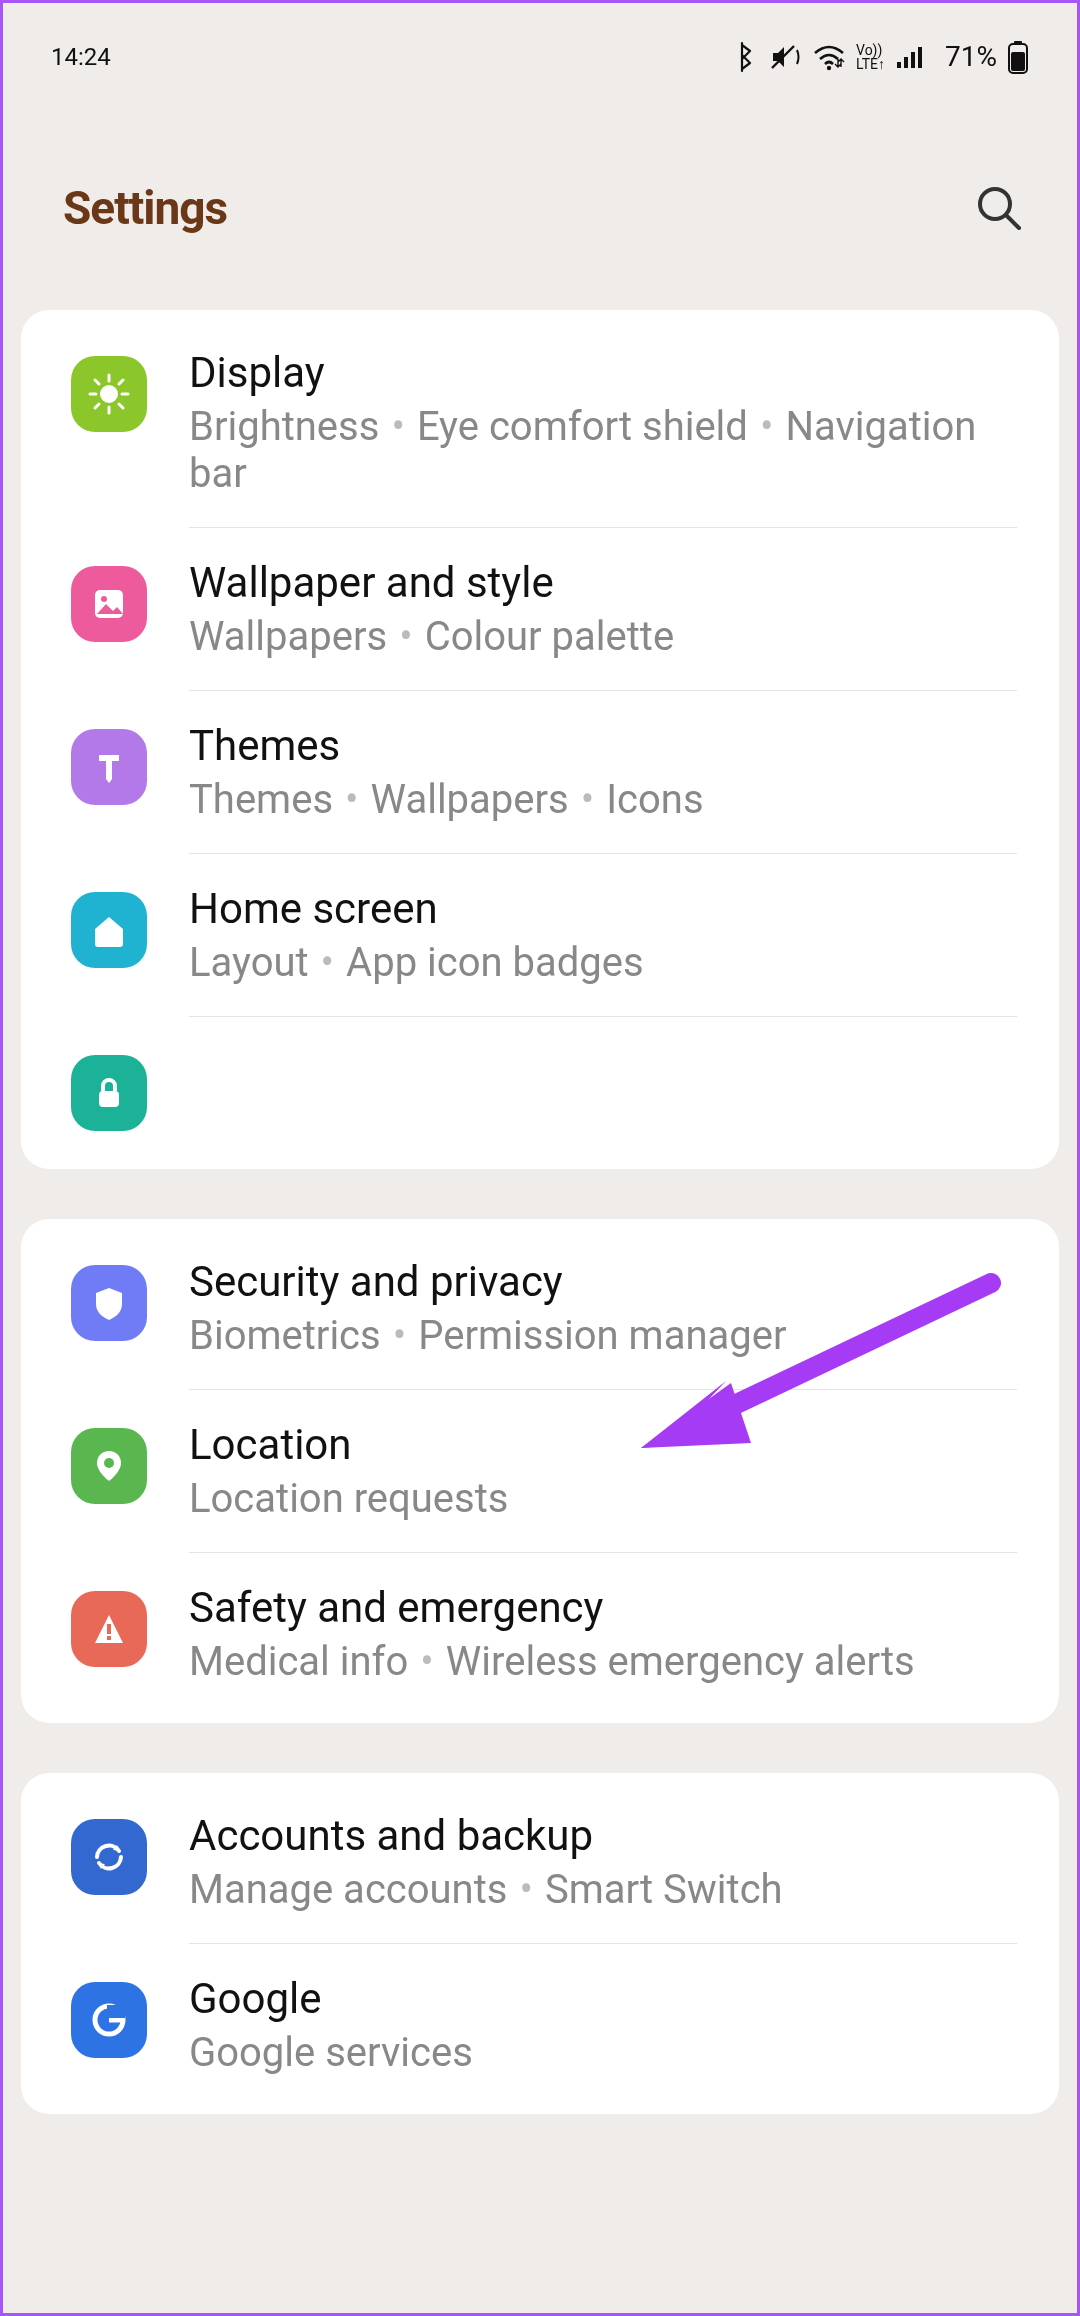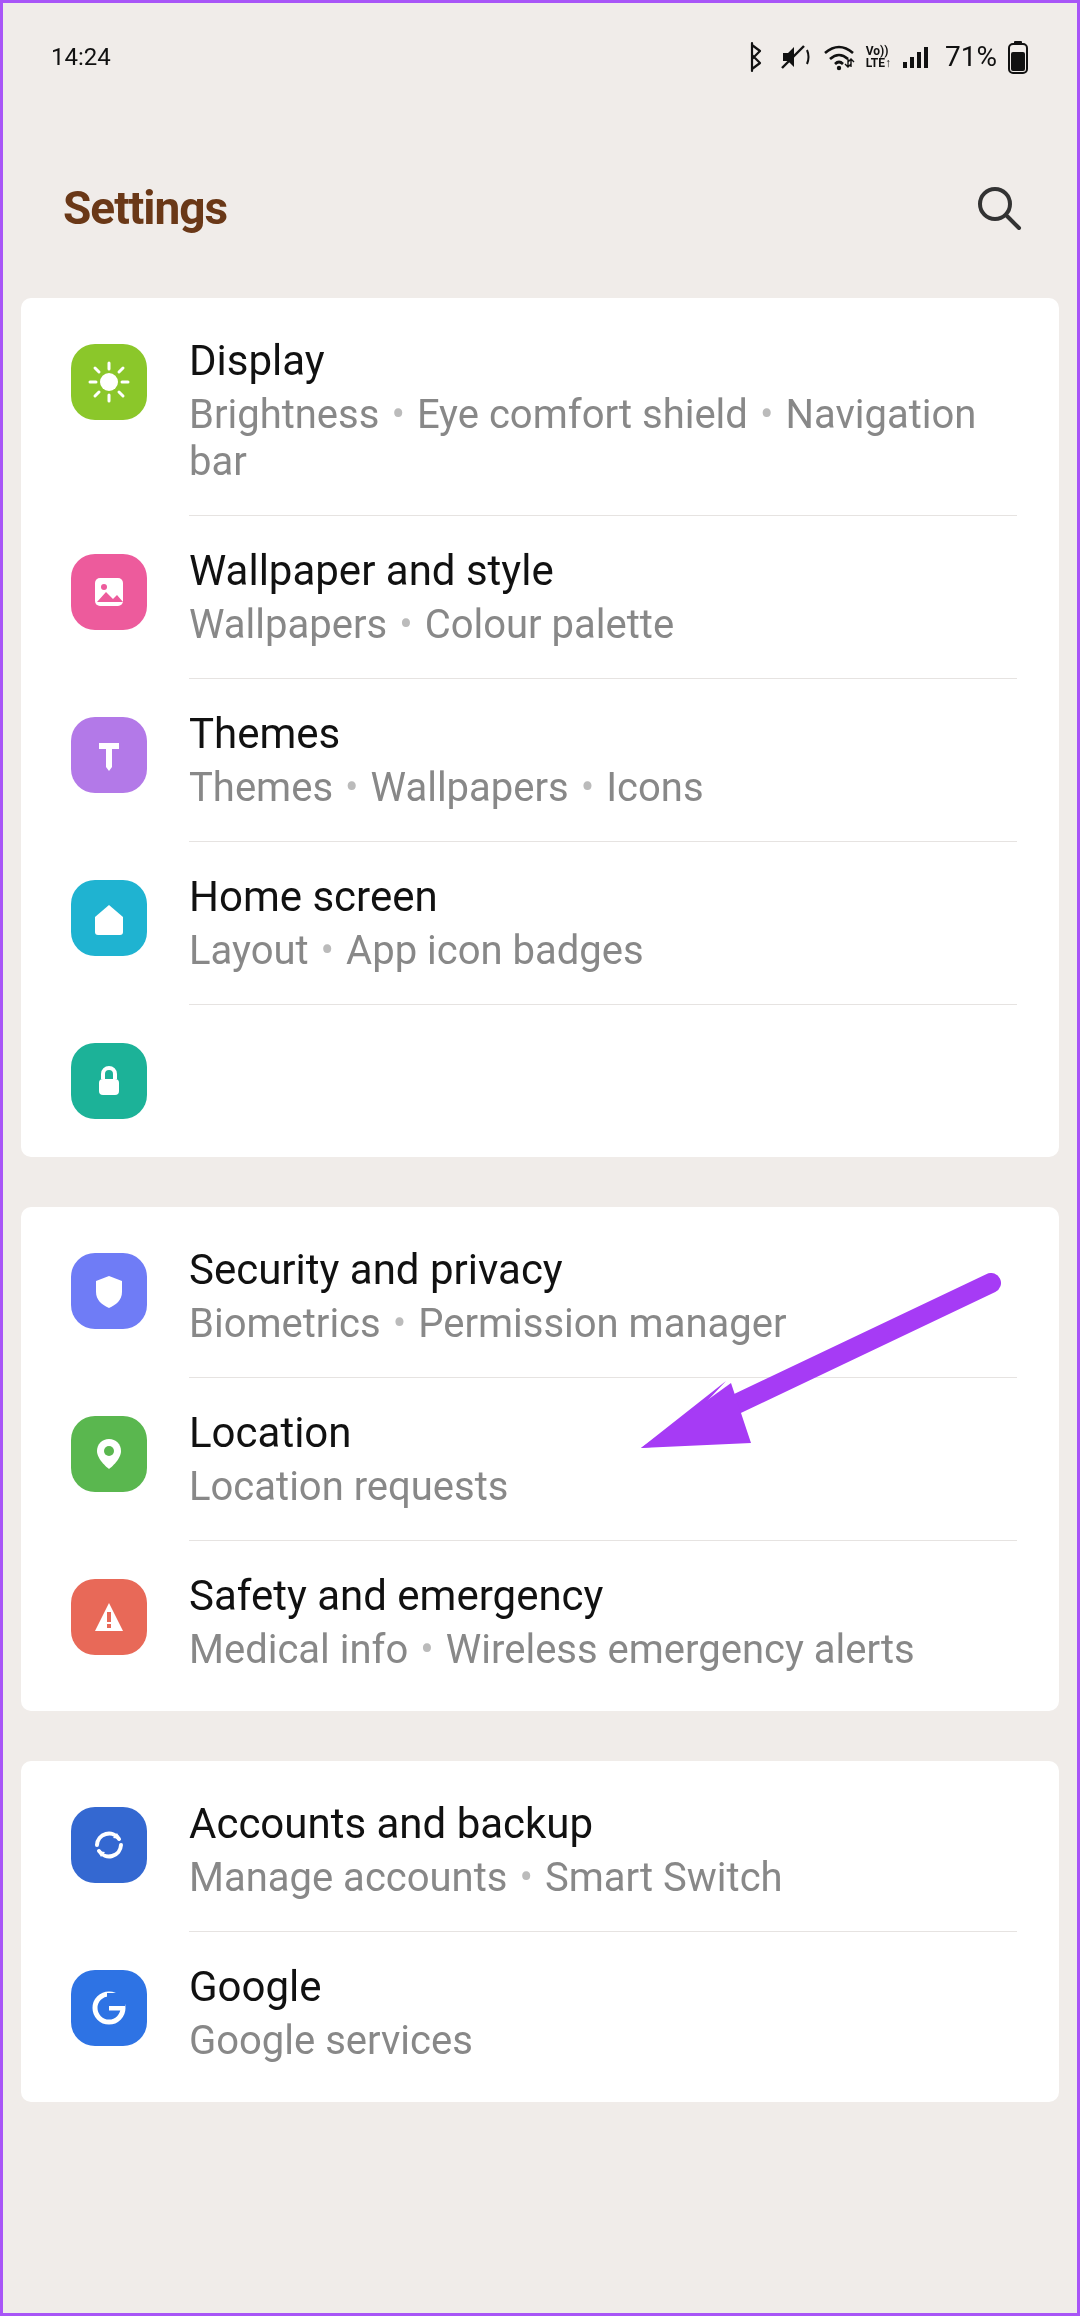--- a/index.html
+++ b/index.html
@@ -17,42 +17,42 @@
       justify-content: space-between;
       align-items: center;
       padding: 22px 48px 0 48px;
       height: 85px;
       font-size: 30px;
       color: #111;
     }
     .status-left { font-weight: 400; font-size: 24px; }
     .status-right { display: flex; align-items: center; gap: 10px; }
     .status-right .ico { display: inline-flex; align-items: center; }
-    .batt-pct { font-size: 28px; margin-left: 4px; }
+    .batt-pct { font-size: 28px; margin-left: 10px; }
 
     
     .page-header {
       display: flex;
       justify-content: space-between;
       align-items: center;
       padding: 90px 48px 60px 60px;
     }
     .page-title {
       font-size: 46px;
       font-weight: 700;
       color: #6a3817;
       letter-spacing: -1px;
     }
     .search-btn { width: 60px; height: 60px; display:flex; align-items:center; justify-content:center; }
 
     
     .card {
       background: #fff;
-      border-radius: 10px;
-      margin: 0 18px 50px 18px;
+      border-radius: 28px;
+      margin: 12px 18px 50px 18px;
       padding: 8px 0;
     }
 
     .item {
       display: flex;
       align-items: flex-start;
       padding: 30px 42px 30px 50px;
       gap: 42px;
     }
     .item .icon-wrap {
@@ -125,21 +125,21 @@
     </span>
     <span class="ico">
       <svg width="34" height="28" viewBox="0 0 34 28">
         <path d="M3 10 Q17 -2 31 10" stroke="#111" stroke-width="2.6" fill="none"></path>
         <path d="M8 16 Q17 8 26 16" stroke="#111" stroke-width="2.6" fill="none"></path>
         <path d="M13 21 Q17 17 21 21" stroke="#111" stroke-width="2.6" fill="none"></path>
         <circle cx="17" cy="25" r="2.2" fill="#111"></circle>
         <path d="M26 16 l0 8 M23 21 l3 3 l3 -3 M29 16 l0 8 M26 19 l3 -3 l3 3" stroke="#111" stroke-width="1.4" fill="none"></path>
       </svg>
     </span>
-    <span class="ico" style="font-size:12px;font-weight:700;line-height:1;">Vo))<br>LTE↑</span>
+    <span class="ico" style="font-size:14px;font-weight:400;line-height:1;">Vo))<br>LTE↑</span>
     <span class="ico">
       <svg width="30" height="26" viewBox="0 0 30 26">
         <rect x="2" y="18" width="4" height="6" fill="#111"></rect>
         <rect x="9" y="13" width="4" height="11" fill="#111"></rect>
         <rect x="16" y="8" width="4" height="16" fill="#111"></rect>
         <rect x="23" y="3" width="4" height="21" fill="#111"></rect>
       </svg>
     </span>
     <span class="batt-pct">71%</span>
     <span class="ico">

